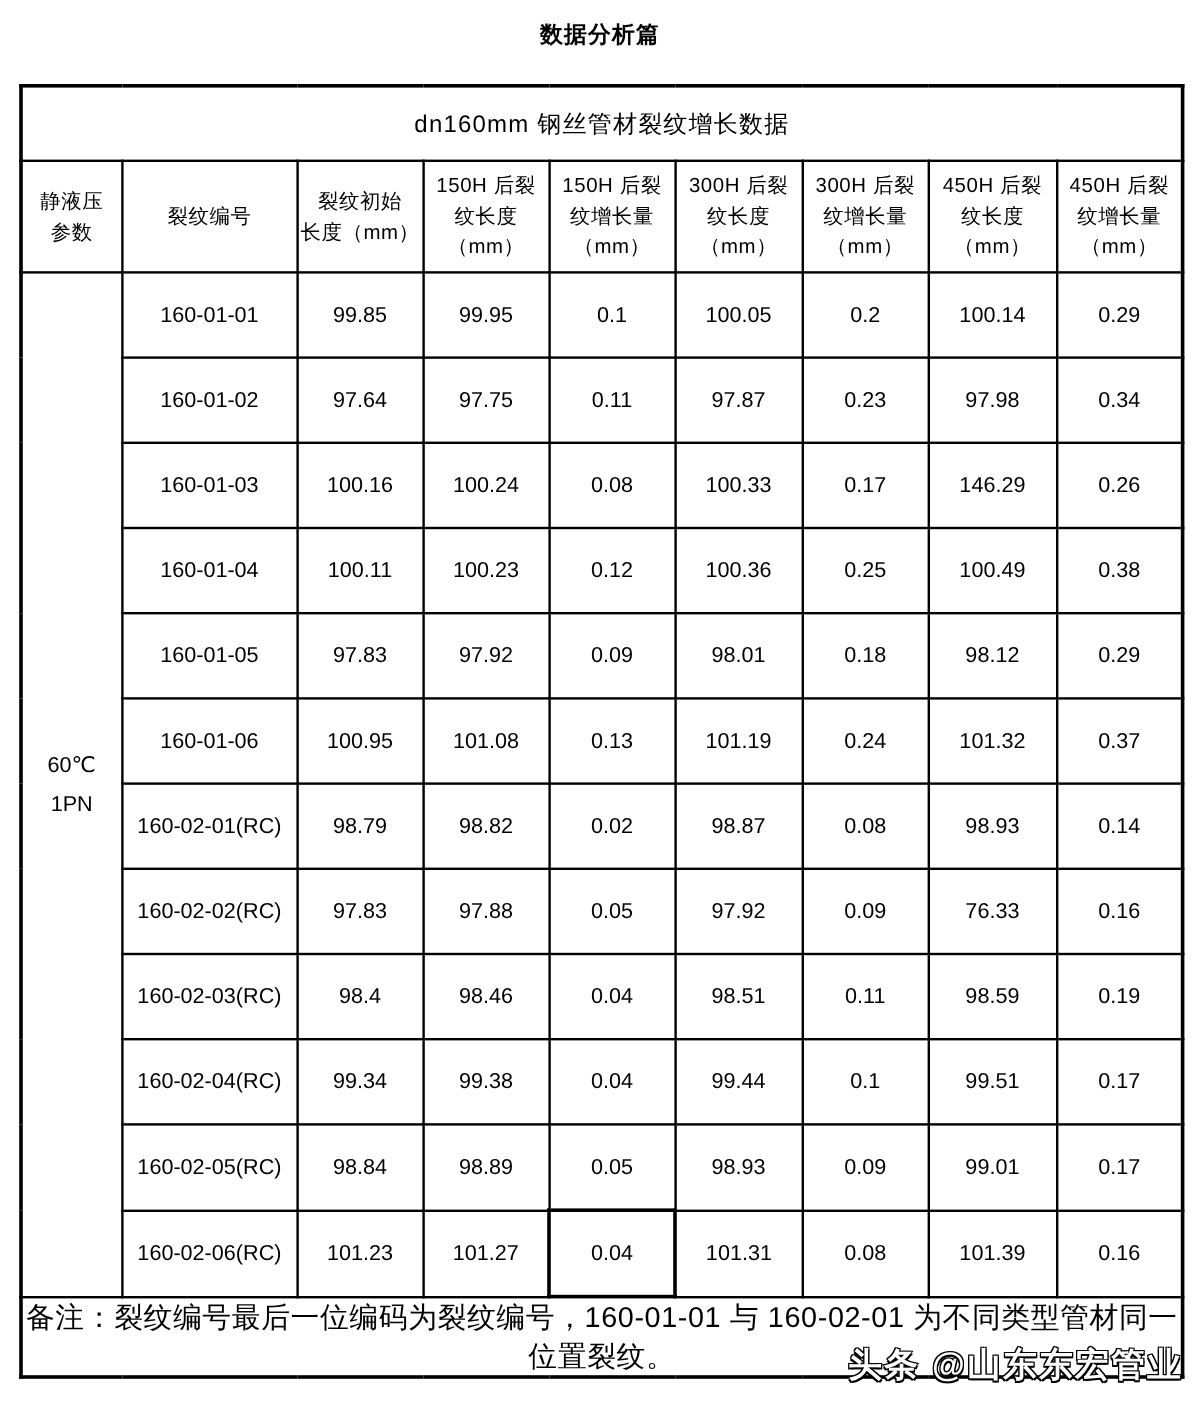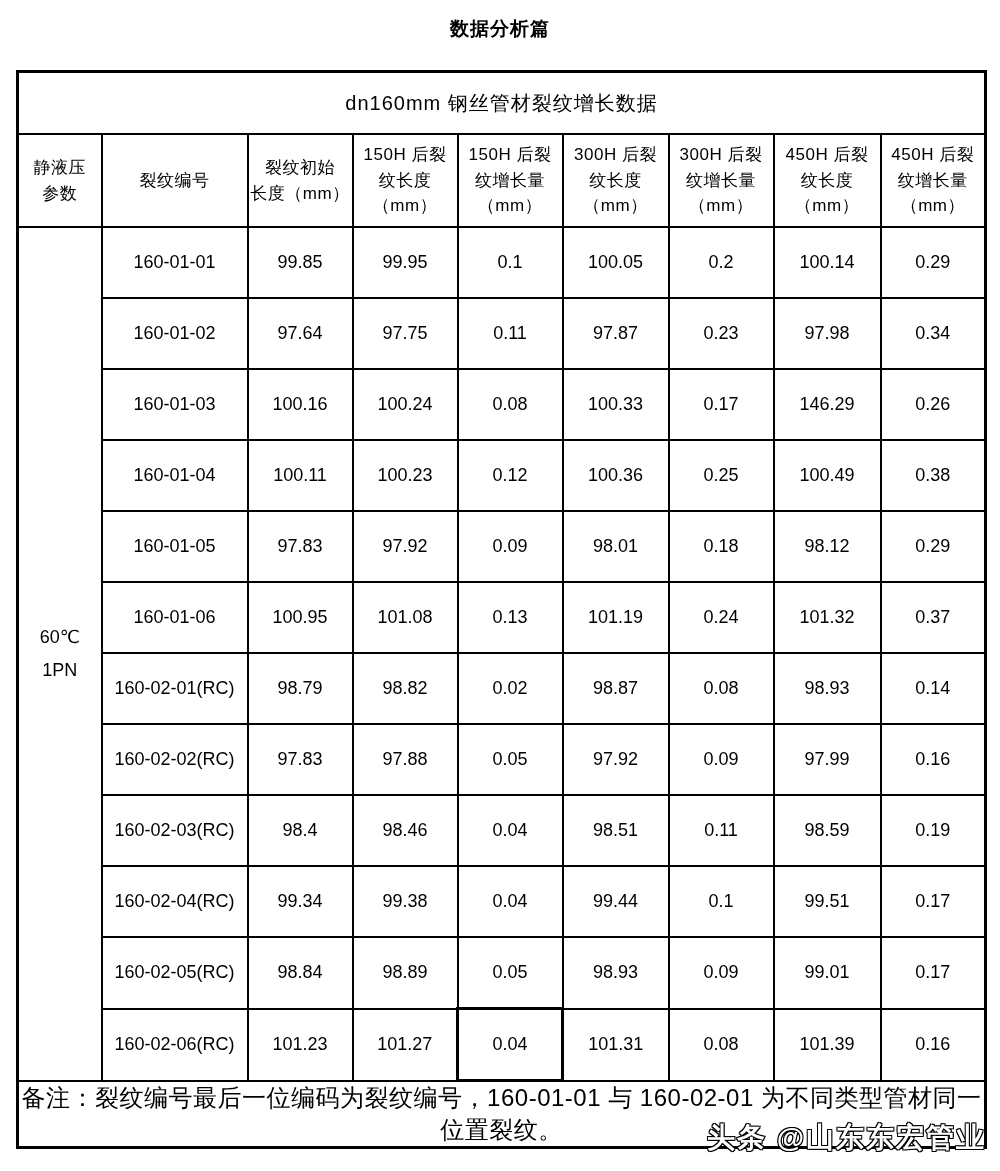--- a/index.html
+++ b/index.html
@@ -211,21 +211,21 @@
         <td class="num-cell">98.93</td>
         <td class="num-cell">0.14</td>
       </tr>
       <tr class="data-row">
         <td class="id-cell">160-02-02(RC)</td>
         <td class="num-cell">97.83</td>
         <td class="num-cell">97.88</td>
         <td class="num-cell">0.05</td>
         <td class="num-cell">97.92</td>
         <td class="num-cell">0.09</td>
-        <td class="num-cell">97.99</td>
+        <td class="num-cell">76.33</td>
         <td class="num-cell">0.16</td>
       </tr>
       <tr class="data-row">
         <td class="id-cell">160-02-03(RC)</td>
         <td class="num-cell">98.4</td>
         <td class="num-cell">98.46</td>
         <td class="num-cell">0.04</td>
         <td class="num-cell">98.51</td>
         <td class="num-cell">0.11</td>
         <td class="num-cell">98.59</td>

